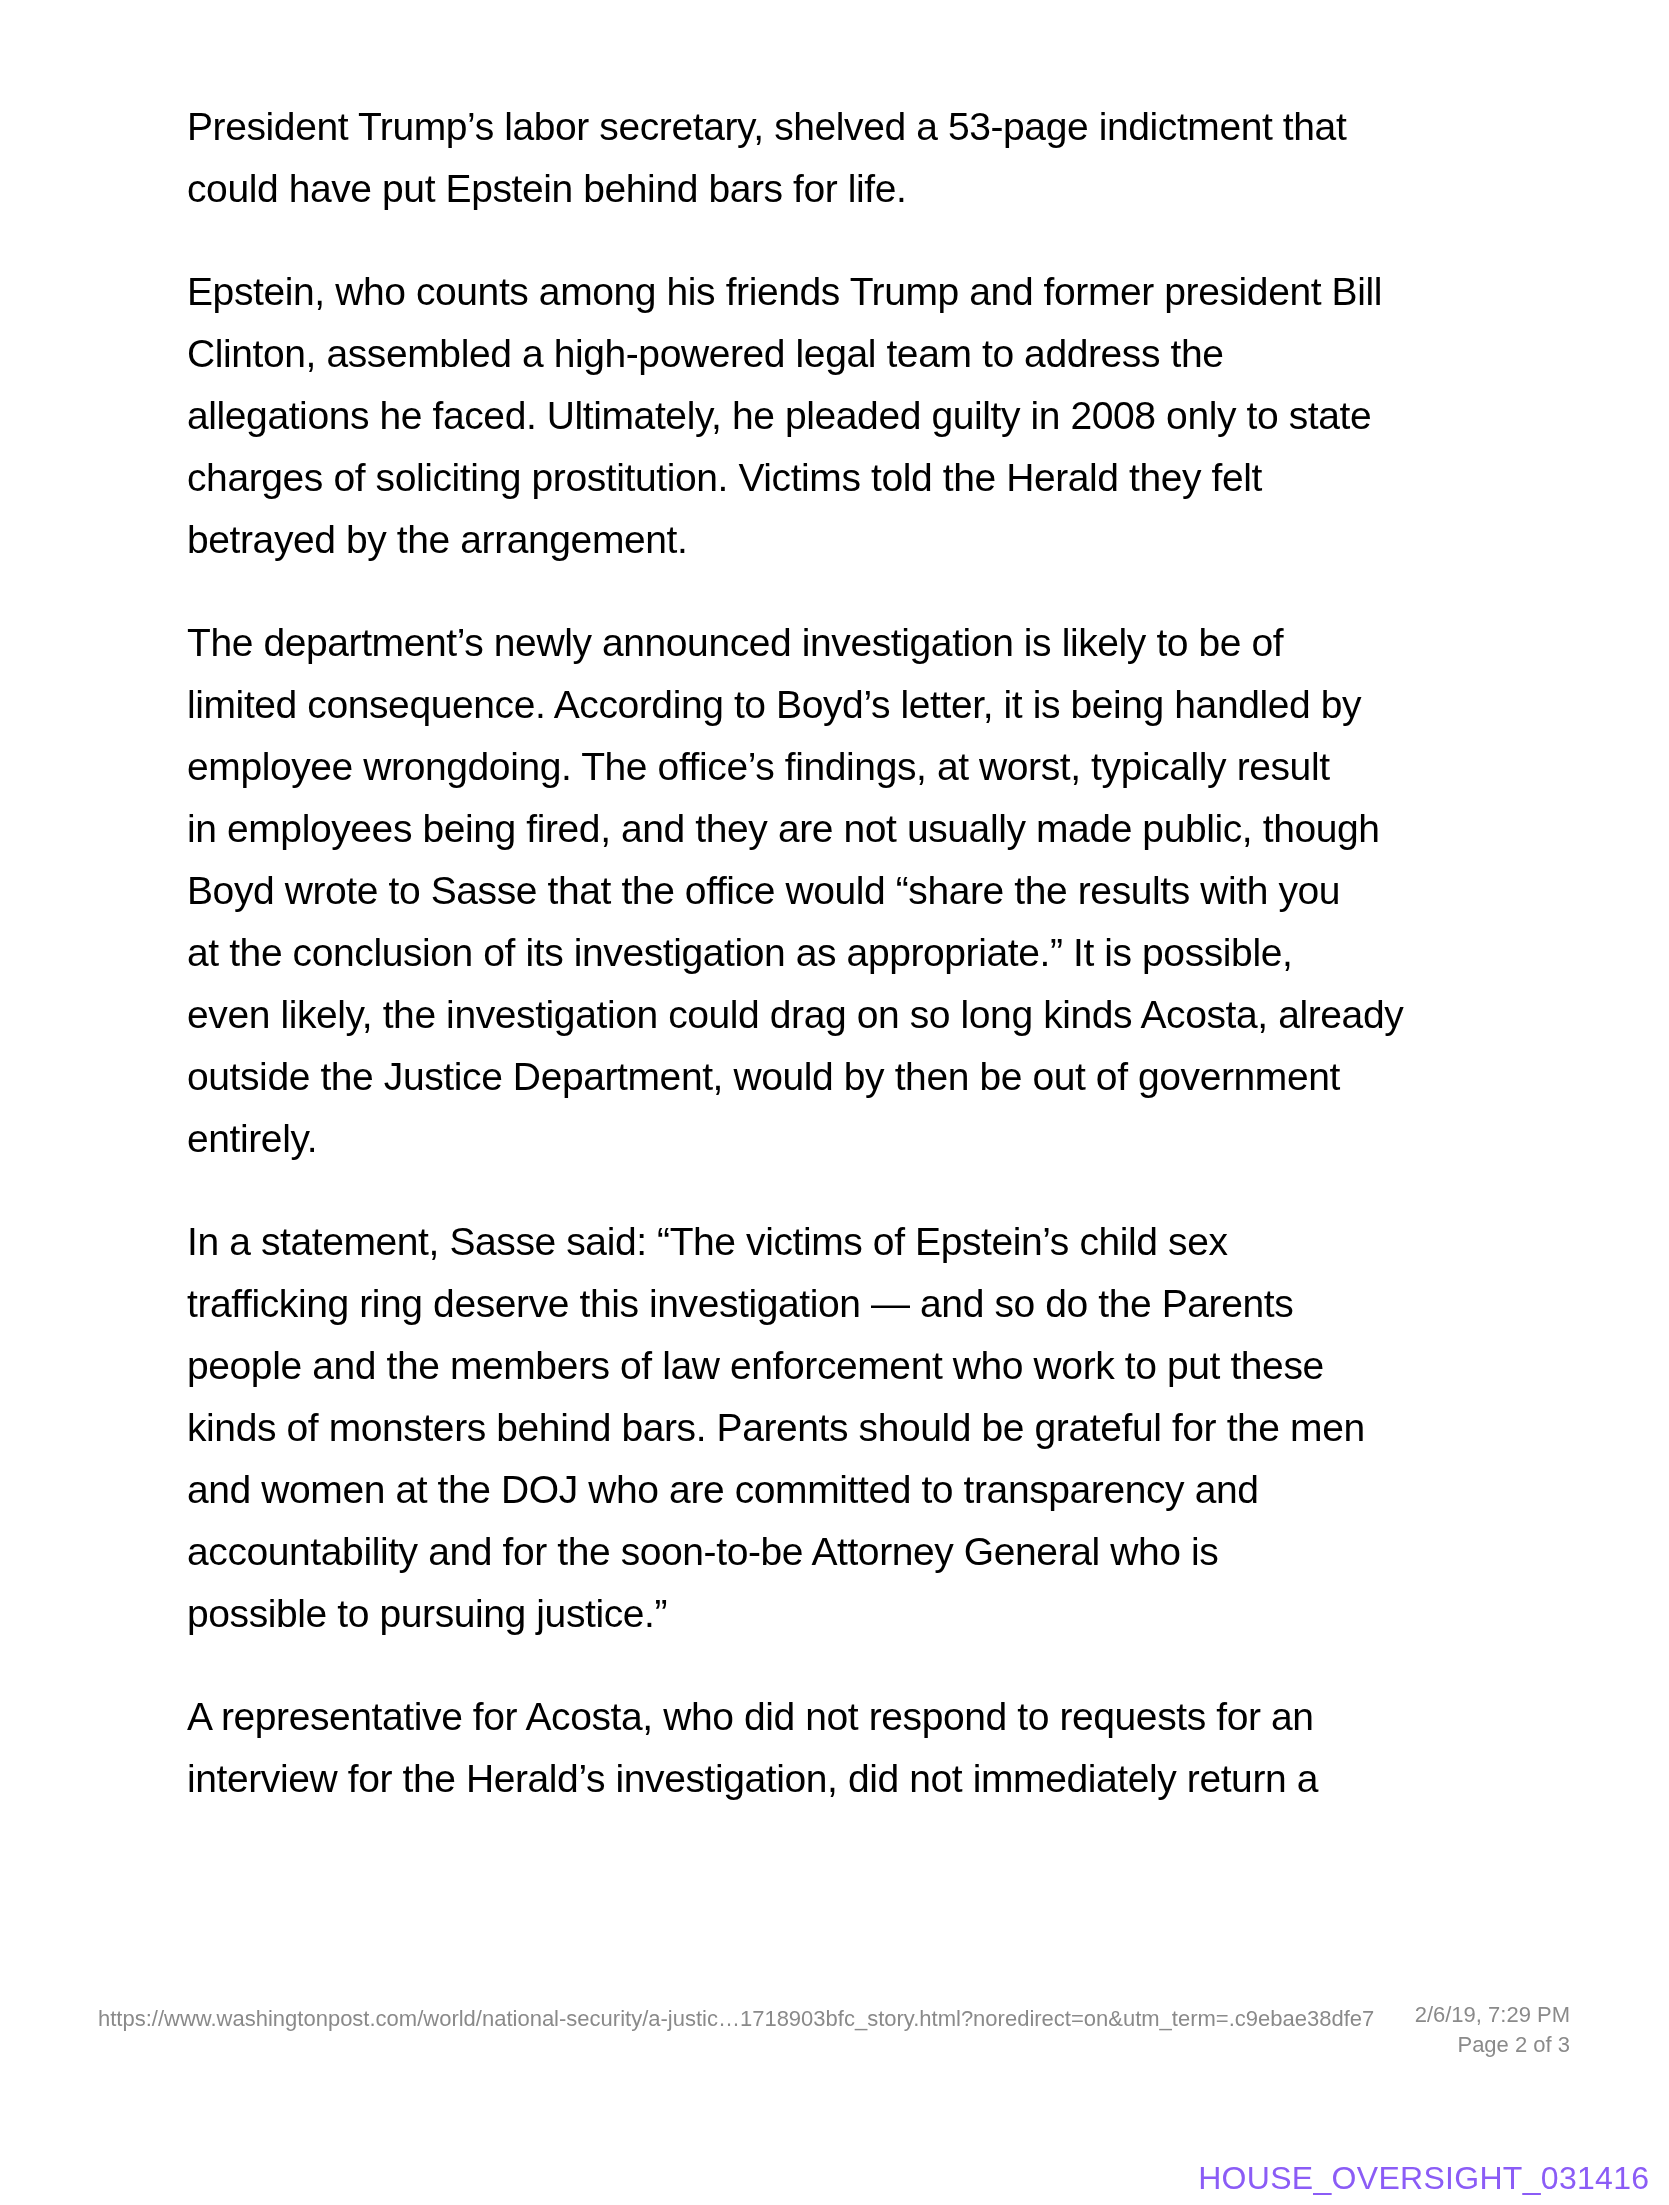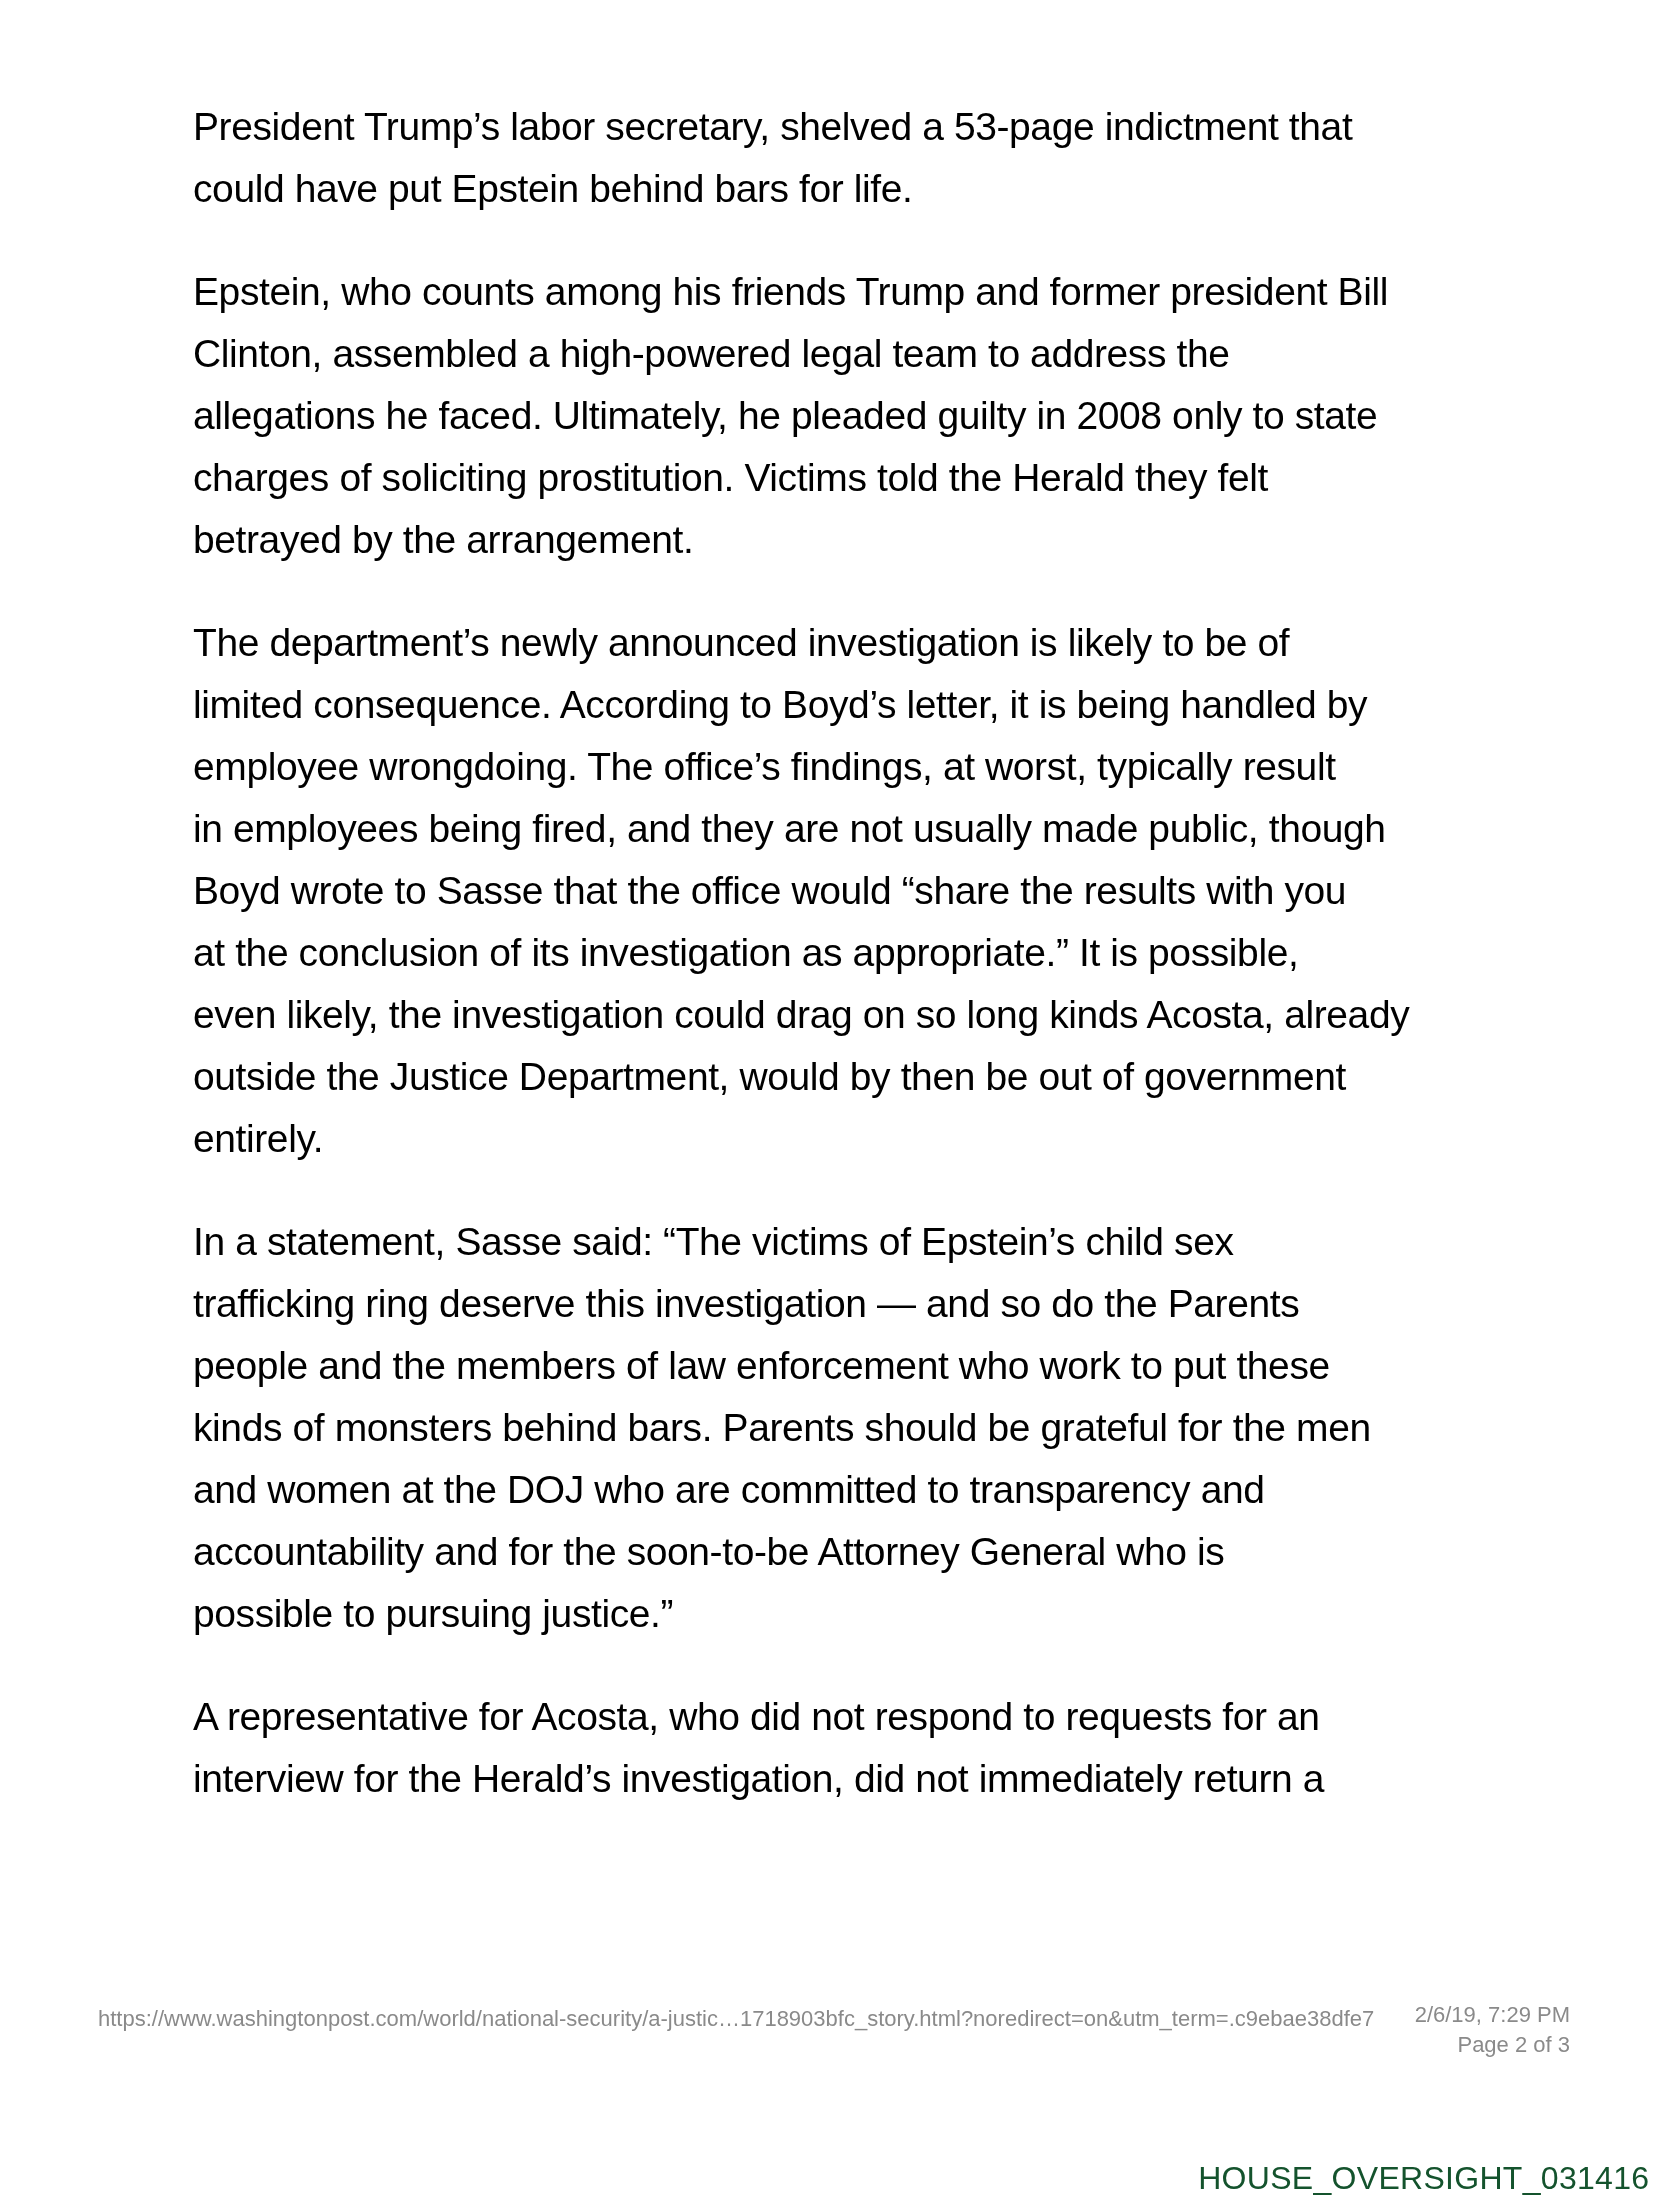--- a/index.html
+++ b/index.html
@@ -16,21 +16,21 @@
     font-family: "Liberation Sans", sans-serif;
   }
   .article {
     position: absolute;
     left: 175px;
     top: 96px;
     width: 1348px;
     color: #000000;
   }
   .para {
-    margin: 0 0 41px 18px;
+    margin: 0 0 41px 12px;
     font-size: 39px;
     line-height: 62px;
     letter-spacing: -0.4px;
     font-weight: 400;
   }
   .line {
     display: block;
     white-space: nowrap;
   }
   .print-footer {
@@ -53,21 +53,21 @@
     right: 99px;
     top: 0;
     text-align: right;
     line-height: 30px;
   }
   .bates-stamp {
     position: absolute;
     right: 19.6px;
     top: 2160px;
     font-size: 32px;
-    color: #14532d;
+    color: #8b5cf6;
     letter-spacing: 0.3px;
     white-space: nowrap;
   }
 </style>
 </head>
 <body>
 
 <div class="page">
 
   <main class="article">

